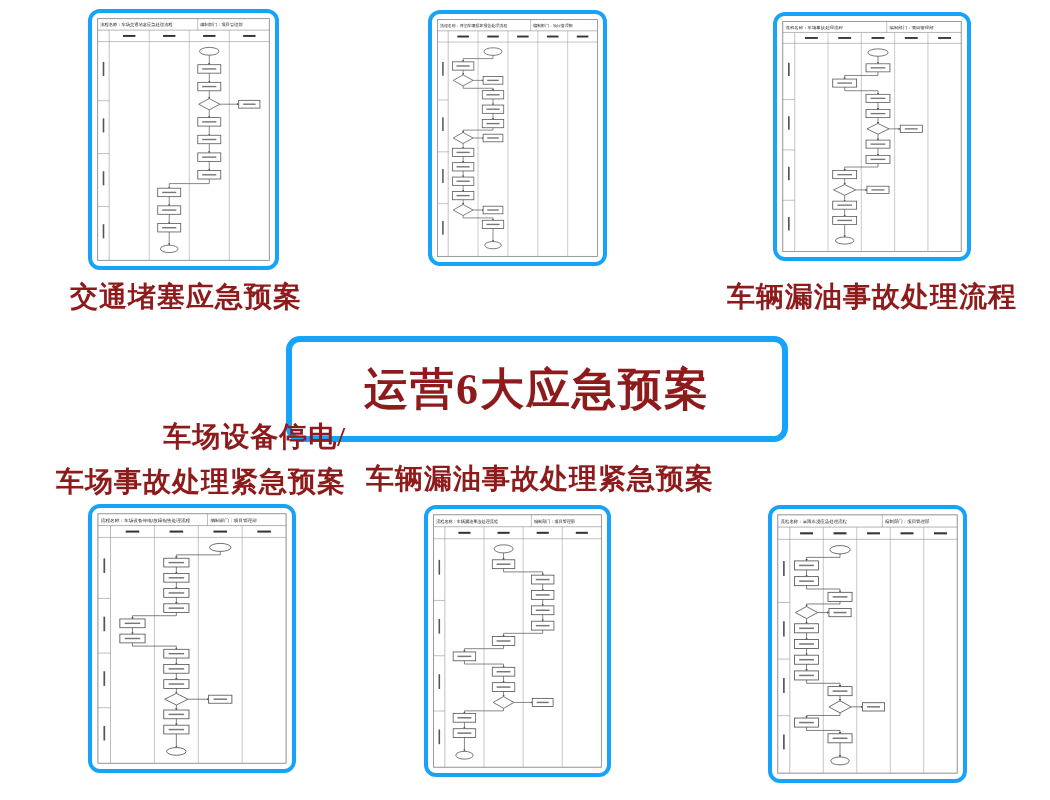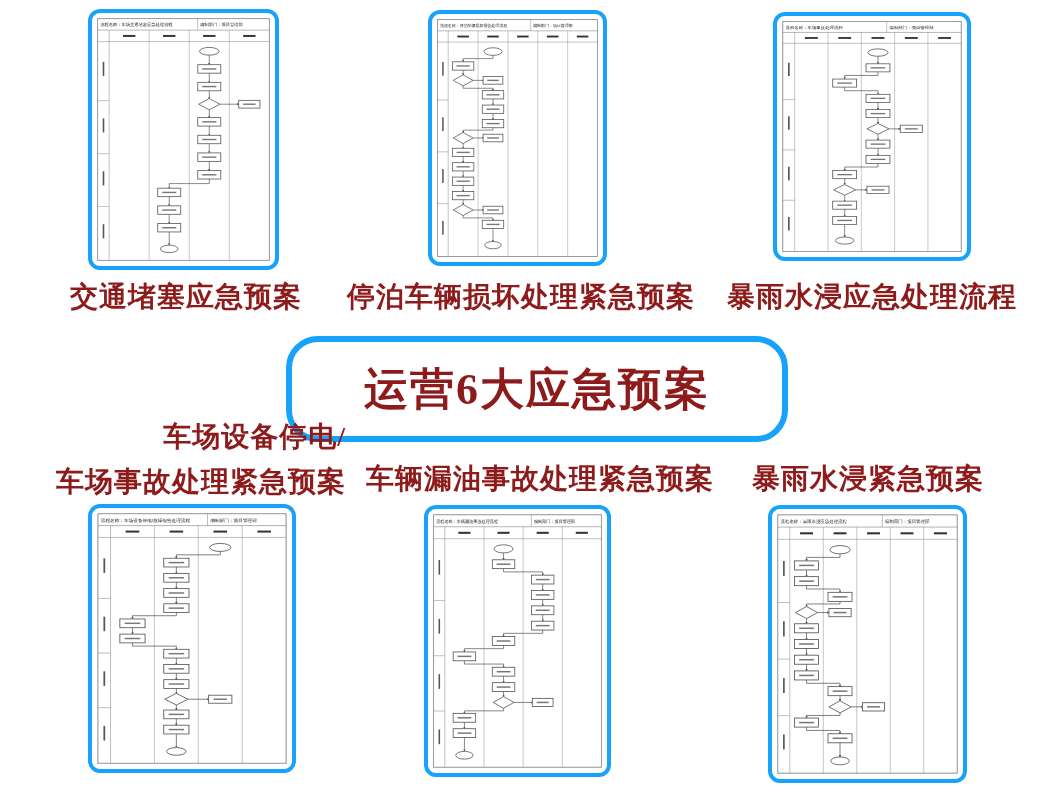--- a/index.html
+++ b/index.html
@@ -16,21 +16,21 @@
     background:#ffffff;padding:3px;box-sizing:border-box;
   }
   .flow-svg{width:100%;height:100%;display:block;}
   .caption{
     position:absolute;color:var(--red);font-weight:700;font-size:28px;text-align:center;
     font-family:"Liberation Serif",serif;letter-spacing:1px;white-space:nowrap;
   }
   .caption-two-line{line-height:45px;white-space:nowrap;text-align:right;}
   .title-box{
     position:absolute;left:286px;top:336px;width:502px;height:106px;
-    border:6px solid var(--blue);border-radius:32px;background:#ffffff;
+    border:6px solid var(--blue);border-radius:14px;background:#ffffff;
     display:flex;align-items:center;justify-content:center;box-sizing:border-box;
   }
   .title-text{
     color:var(--red);font-weight:700;font-size:44px;letter-spacing:2px;
     font-family:"Liberation Serif",serif;white-space:nowrap;
   }
 </style>
 </head>
 <body>
 
@@ -245,33 +245,31 @@
         <line x1="31.150000000000006" y1="110.90909090909093" x2="39.150000000000006" y2="110.90909090909093" stroke="#777" stroke-width="0.8"></line>
         <line x1="35.150000000000006" y1="113.30909090909094" x2="35.150000000000006" y2="117.60000000000002" stroke="#555" stroke-width="0.4" marker-end="url(#ar33)"></line>
         <rect x="28.650000000000006" y="117.60000000000002" width="13" height="4.8" fill="#fff" stroke="#555" stroke-width="0.45"></rect>
         <line x1="31.150000000000006" y1="120.00000000000003" x2="39.150000000000006" y2="120.00000000000003" stroke="#777" stroke-width="0.8"></line>
         <line x1="35.150000000000006" y1="122.40000000000003" x2="35.150000000000006" y2="129.8" stroke="#555" stroke-width="0.4" marker-end="url(#ar33)"></line>
         <ellipse cx="35.150000000000006" cy="132" rx="5" ry="2.1" fill="#fff" stroke="#555" stroke-width="0.45"></ellipse>
       </svg>
     </div>
 
   <div class="caption" style="left:52px;top:278px;width:268px;">交通堵塞应急预案</div>
-  <div class="caption" style="left:333px;top:278px;width:376px;">停泊车辆损坏处理紧急预案</div>
-  <div class="caption" style="left:726px;top:278px;width:292px;">暴雨水浸应急处理流程</div>
+  <div class="caption" style="left:726px;top:278px;width:292px;">车辆漏油事故处理流程</div>
 
   <div class="title-box">
     <span class="title-text">运营6大应急预案</span>
   </div>
 
   <div class="caption caption-two-line" style="left:38px;top:414px;width:308px;">
     <div>车场设备停电/</div>
     <div>车场事故处理紧急预案</div>
   </div>
   <div class="caption" style="left:354px;top:460px;width:372px;">车辆漏油事故处理紧急预案</div>
-  <div class="caption" style="left:746px;top:460px;width:244px;">暴雨水浸紧急预案</div>
 
   <div class="thumb" style="left:88px;top:504px;width:208px;height:269px;">
       <svg viewBox="0 0 100 140" preserveAspectRatio="none" class="flow-svg">
         <defs>
           <marker id="ar44" viewBox="0 0 4 4" refX="3" refY="2" markerWidth="3.2" markerHeight="3.2" orient="auto">
             <path d="M0,0L4,2L0,4Z" fill="#555"></path>
           </marker>
         </defs>
         <rect x="1.5" y="1.5" width="97" height="137" fill="#fff" stroke="#8a8a8a" stroke-width="0.5"></rect>
         <line x1="1.5" y1="8" x2="98.5" y2="8" stroke="#8a8a8a" stroke-width="0.35"></line>

